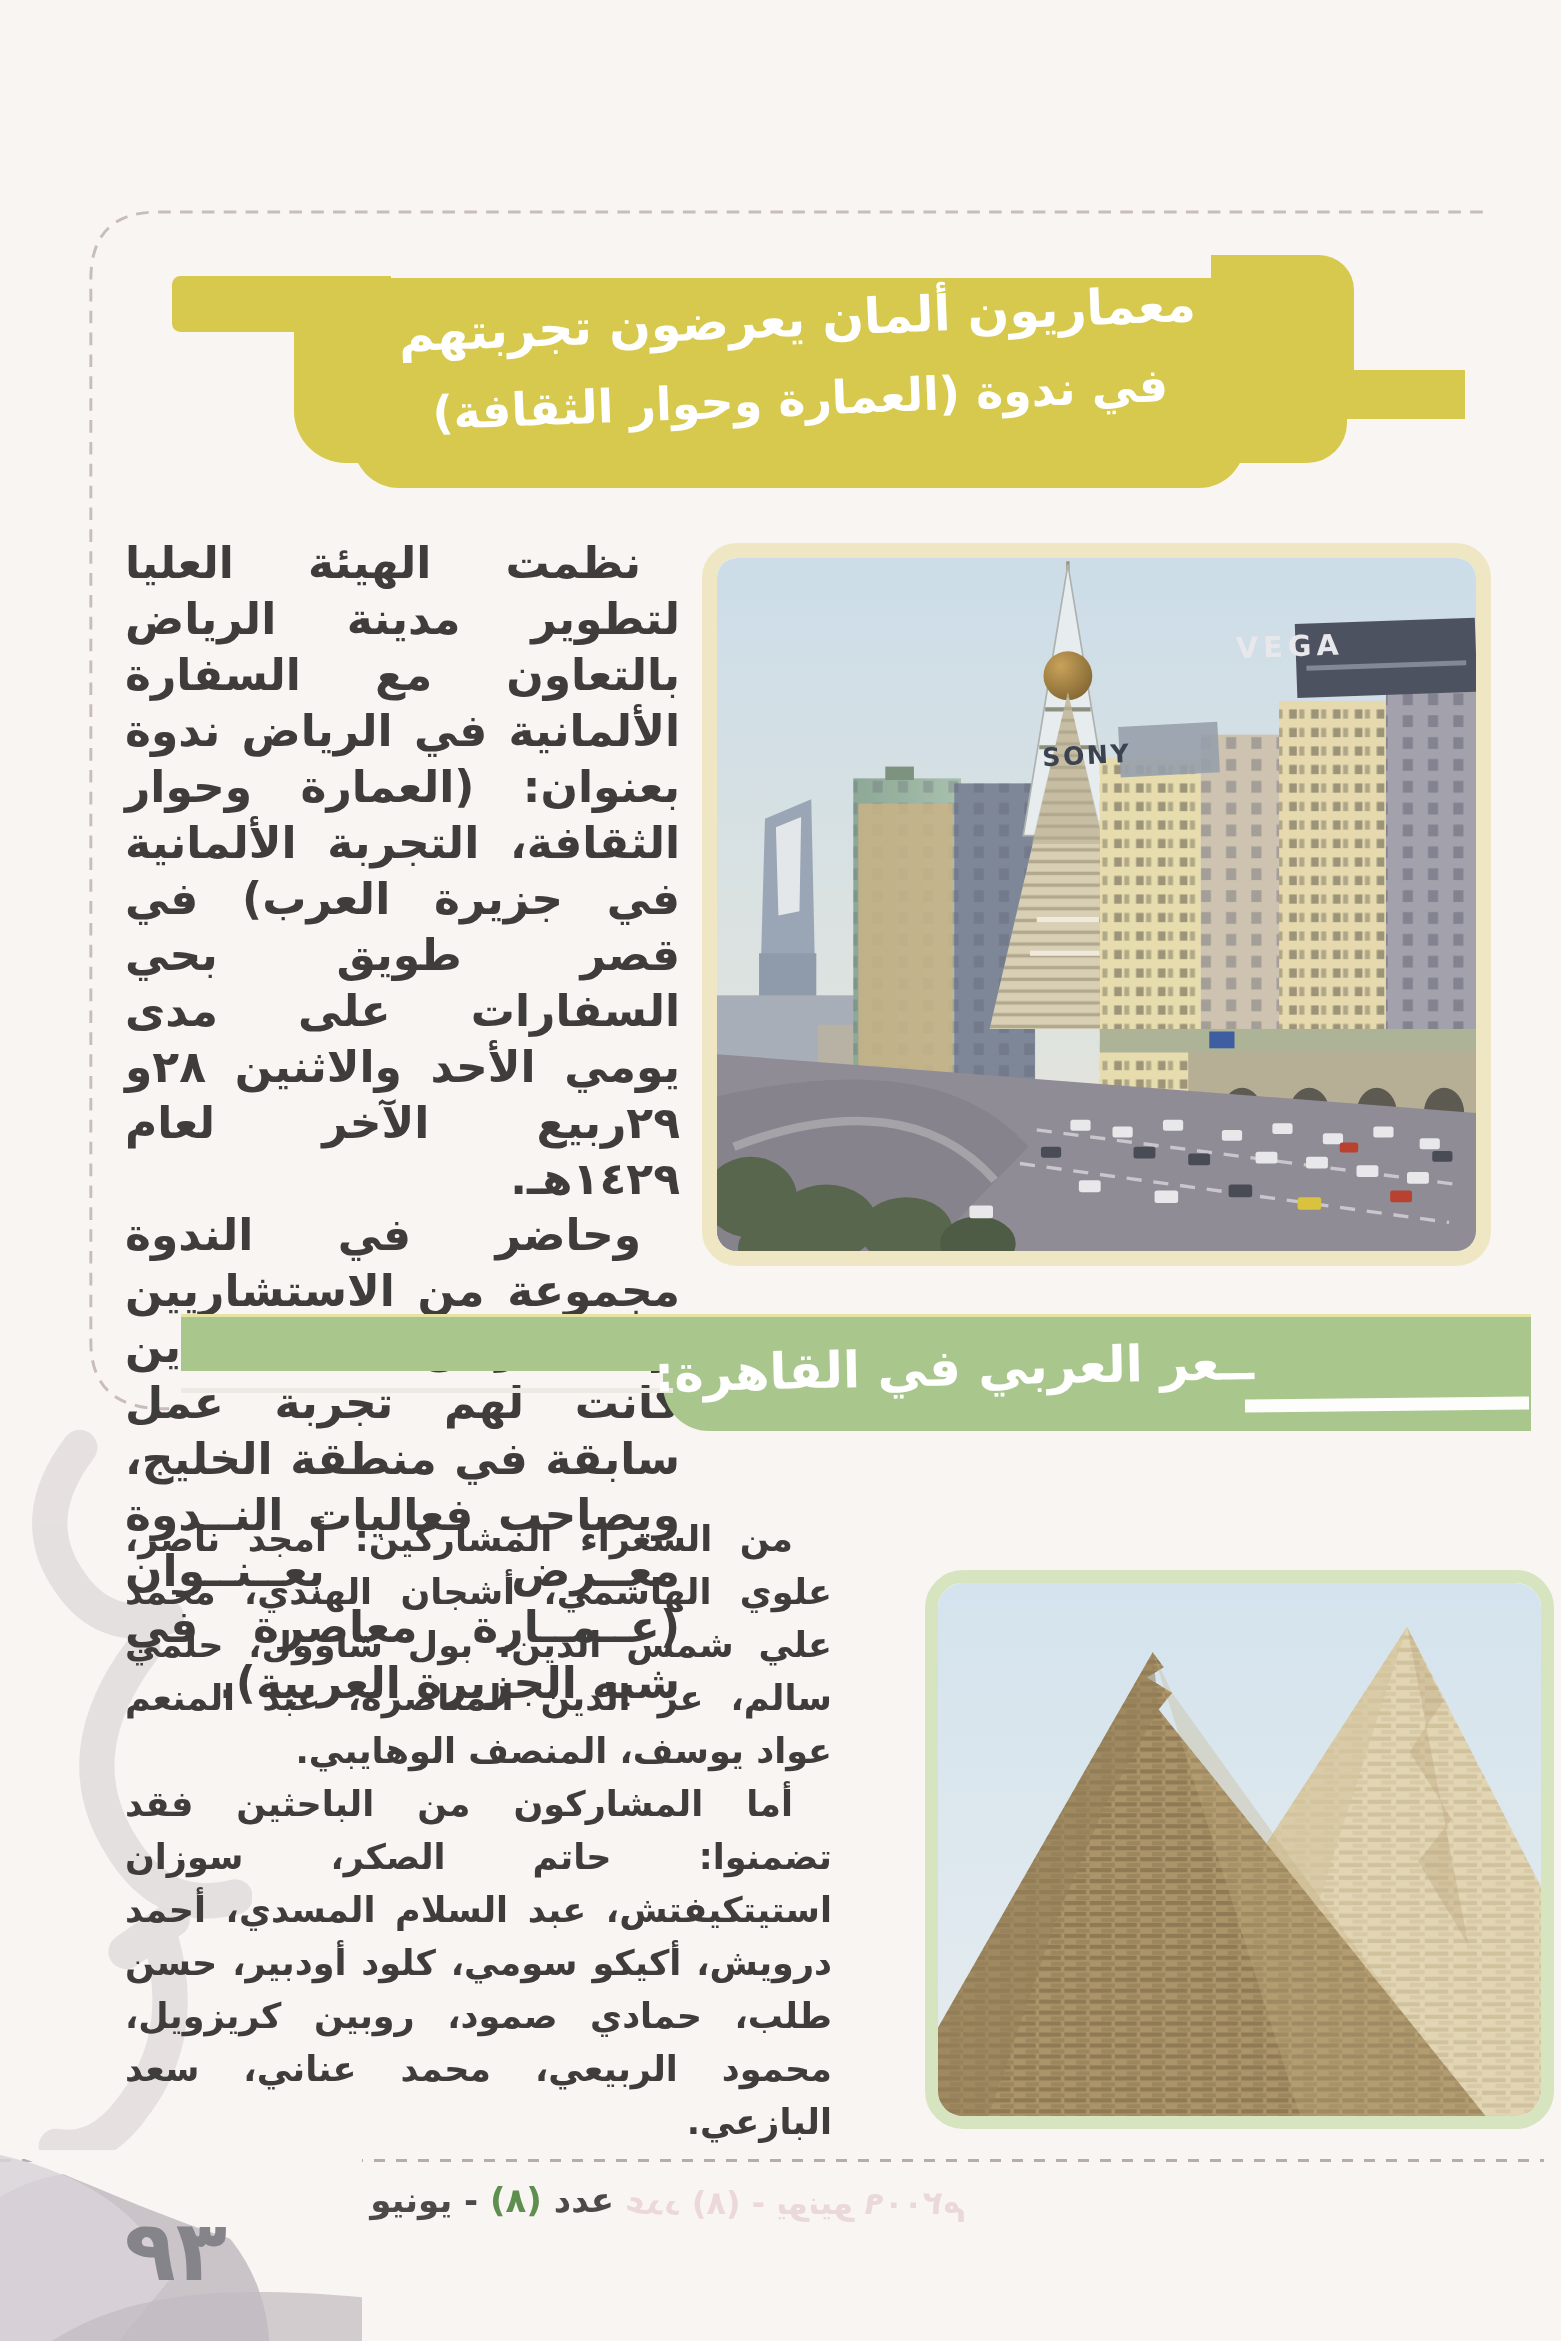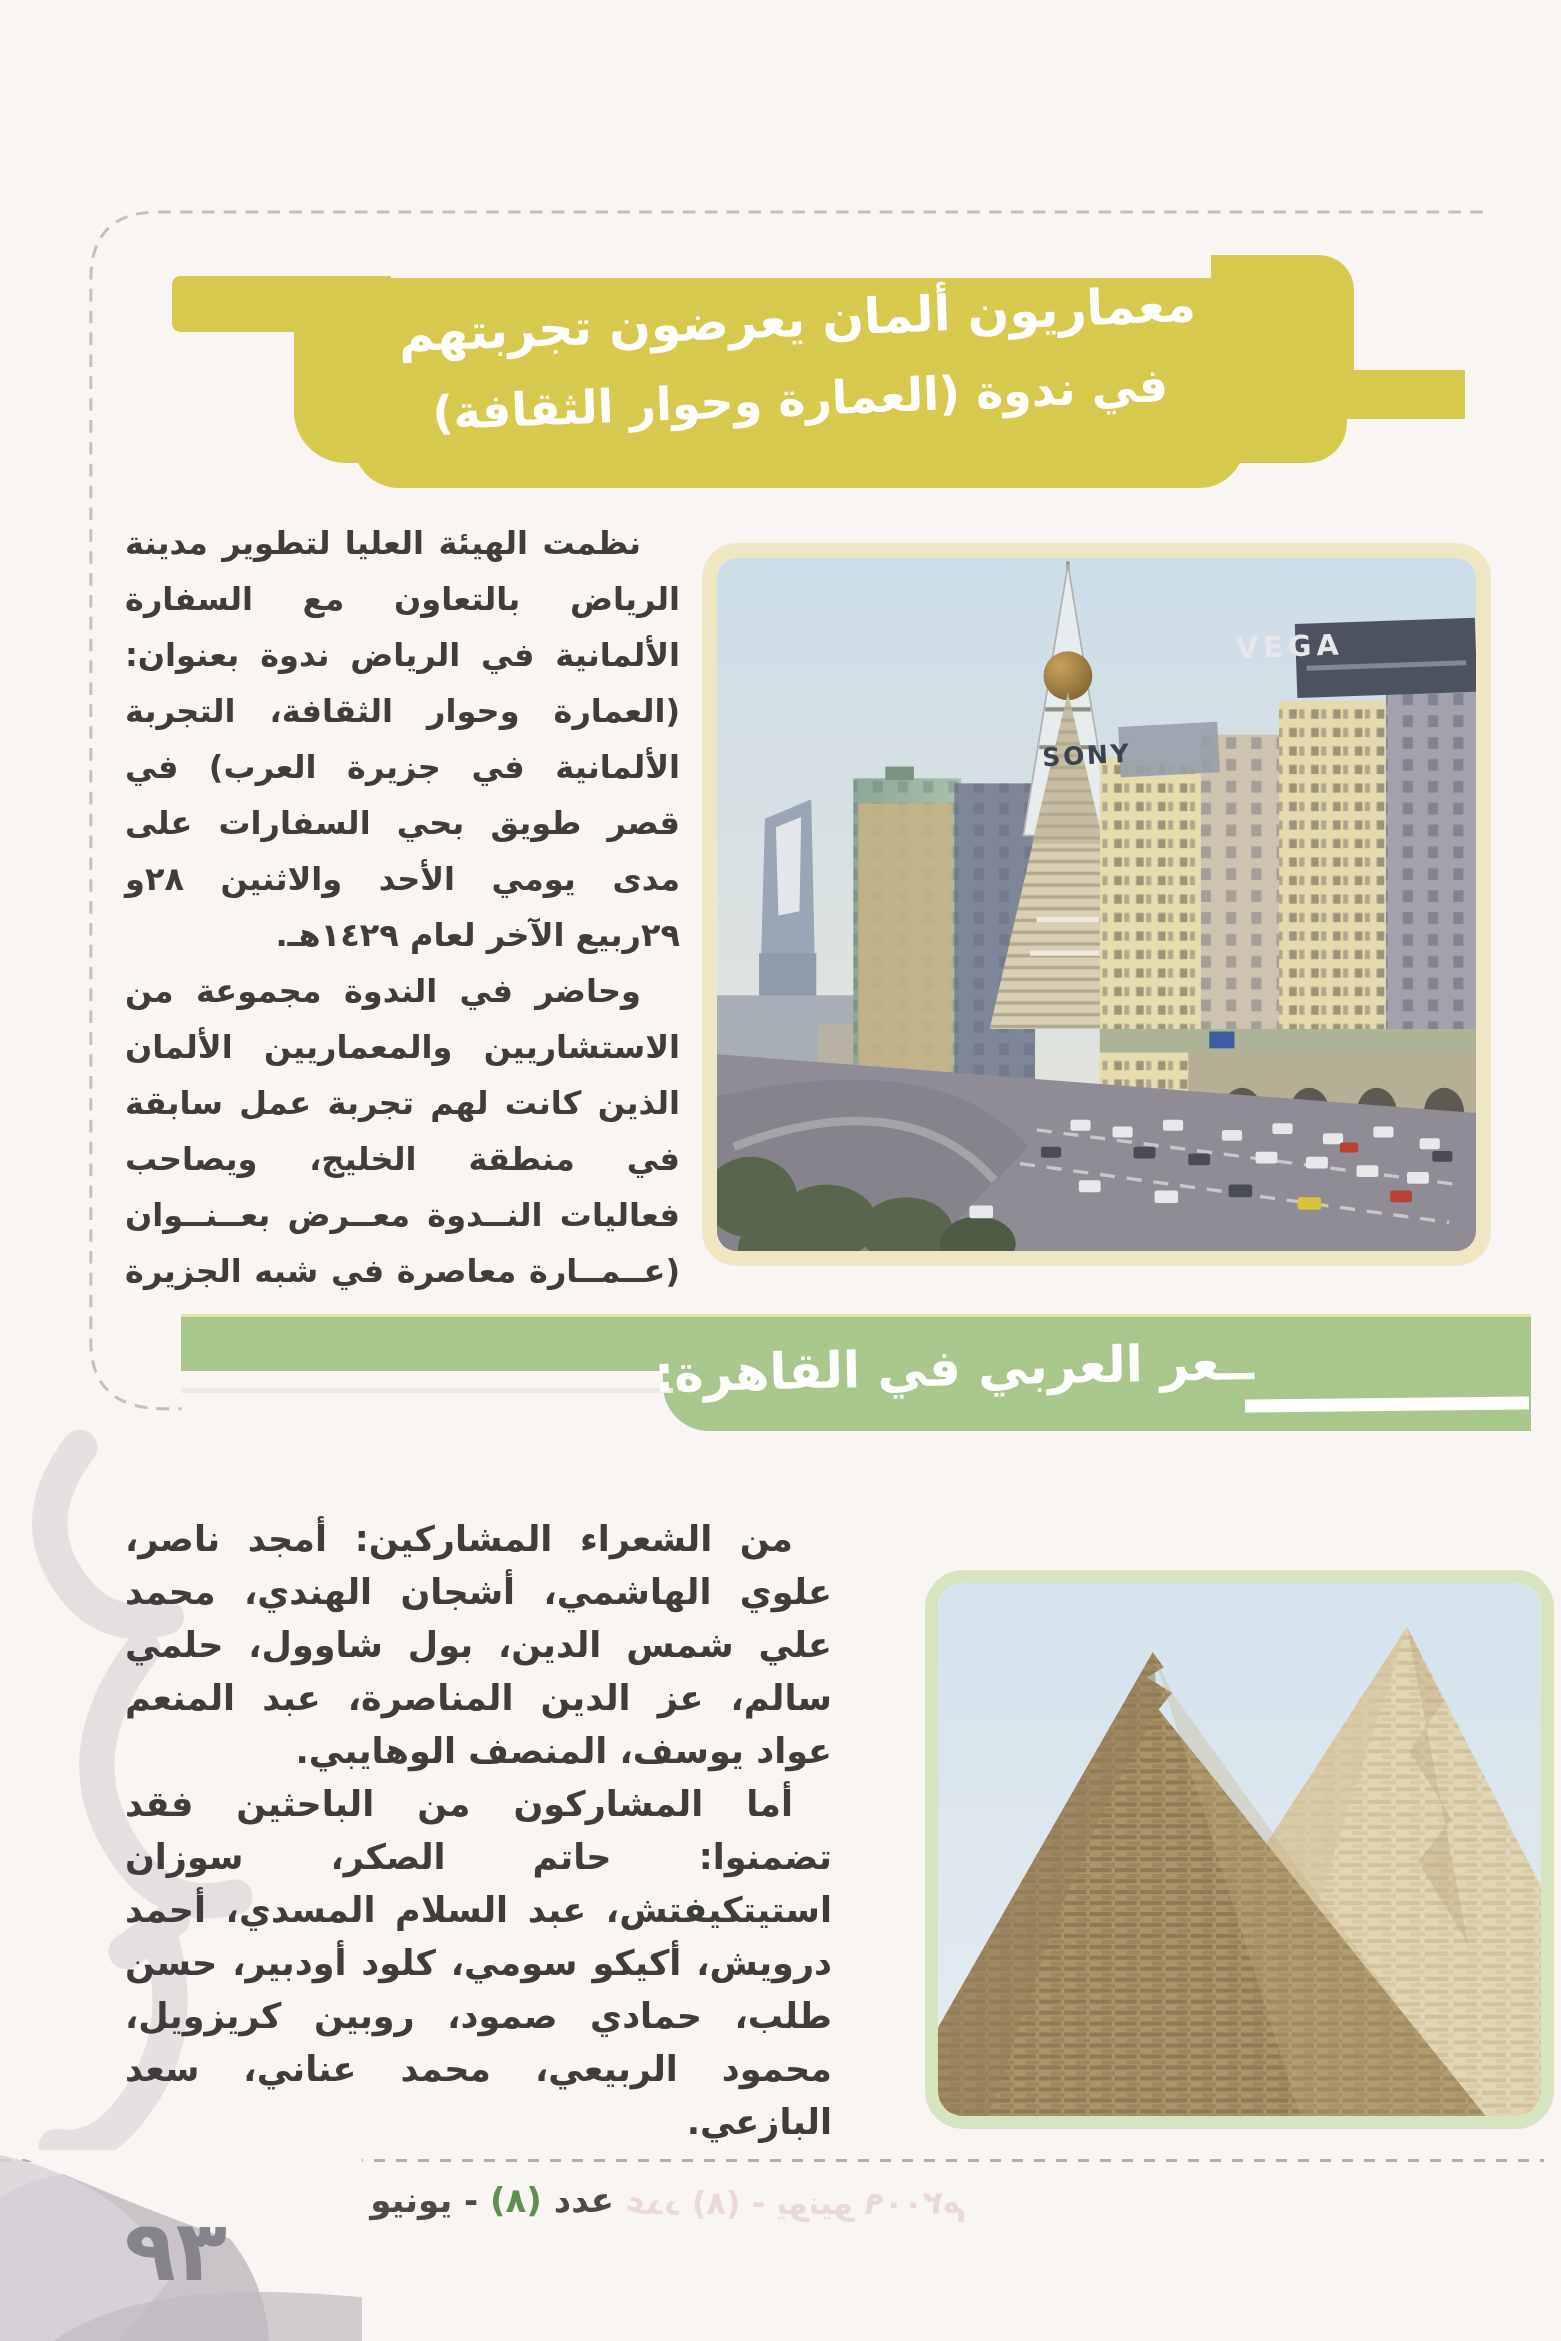--- a/index.html
+++ b/index.html
@@ -22,21 +22,21 @@
     left:278px;top:286px;width:1043px;height:193px;
     transform:rotate(-2.2deg);
     color:#fff;text-align:center;font-weight:bold;
   }
   .header-line1{font-size:49px;letter-spacing:0.8px;margin-top:5px;}
   .header-line2{font-size:46px;margin-top:23.6px;}
   
   .article{direction:rtl;color:#3e3d3b;font-weight:bold;text-align:justify;}
   .article p{margin:0;}
   .article p.indent{text-indent:39px;}
-  .article1{left:125px;top:515px;width:555px;font-size:32px;line-height:56px;}
+  .article1{left:125px;top:535px;width:555px;font-size:44px;line-height:56px;}
   .article2{left:125px;top:1513px;width:707px;font-size:35px;line-height:53px;}
   
   .photo{overflow:hidden;background:#fff;}
   .photo svg{display:block;width:100%;height:100%;}
   .photo1{left:702px;top:543px;width:789px;height:723px;border:15px solid #efe7c3;border-radius:35px;box-sizing:border-box;}
   .photo2{left:925px;top:1570px;width:629px;height:559px;border:13.5px solid #d6e4c0;border-radius:38px;box-sizing:border-box;}
   
   .gb{background:#a9c78d;}
   .gb-bar{left:181px;top:1317px;width:1350px;height:54px;}
   .gb-low{left:663px;top:1317px;width:868px;height:114px;border-radius:0 0 0 46px;}

